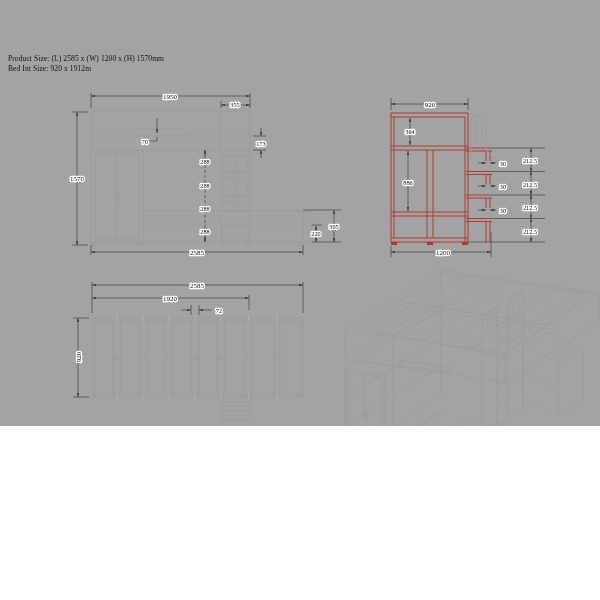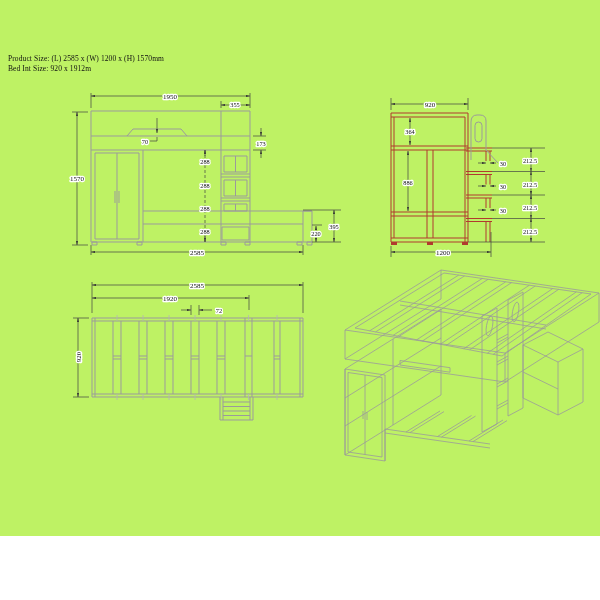--- a/index.html
+++ b/index.html
@@ -1,16 +1,16 @@
 <!DOCTYPE html>
 <html><head>
 <meta charset="utf-8">
 <style>
   html,body{margin:0;padding:0;background:#ffffff;}
-  .page{position:relative;width:600px;height:536px;background:#bef264;overflow:hidden;
+  .page{position:relative;width:600px;height:426px;background:#a3a3a3;overflow:hidden;
         font-family:"Liberation Serif", serif;}
   .product-info{position:absolute;left:8px;top:54px;font-size:7.5px;line-height:10px;
         color:#111;letter-spacing:0.1px;}
   svg{position:absolute;left:0;top:0;}
   .st{stroke:#9b9b9b;fill:none;stroke-width:1;}
   .stl{stroke:#b5b5b5;fill:none;stroke-width:0.8;}
   .red{stroke:#b03a2e;fill:none;stroke-width:1;}
   .dimln{stroke:#444;fill:none;stroke-width:0.7;}
   .iso{stroke:#9b9b9b;fill:none;stroke-width:0.8;}
   text.dim{font-family:"Liberation Serif", serif;font-size:7px;fill:#111;text-anchor:middle;

